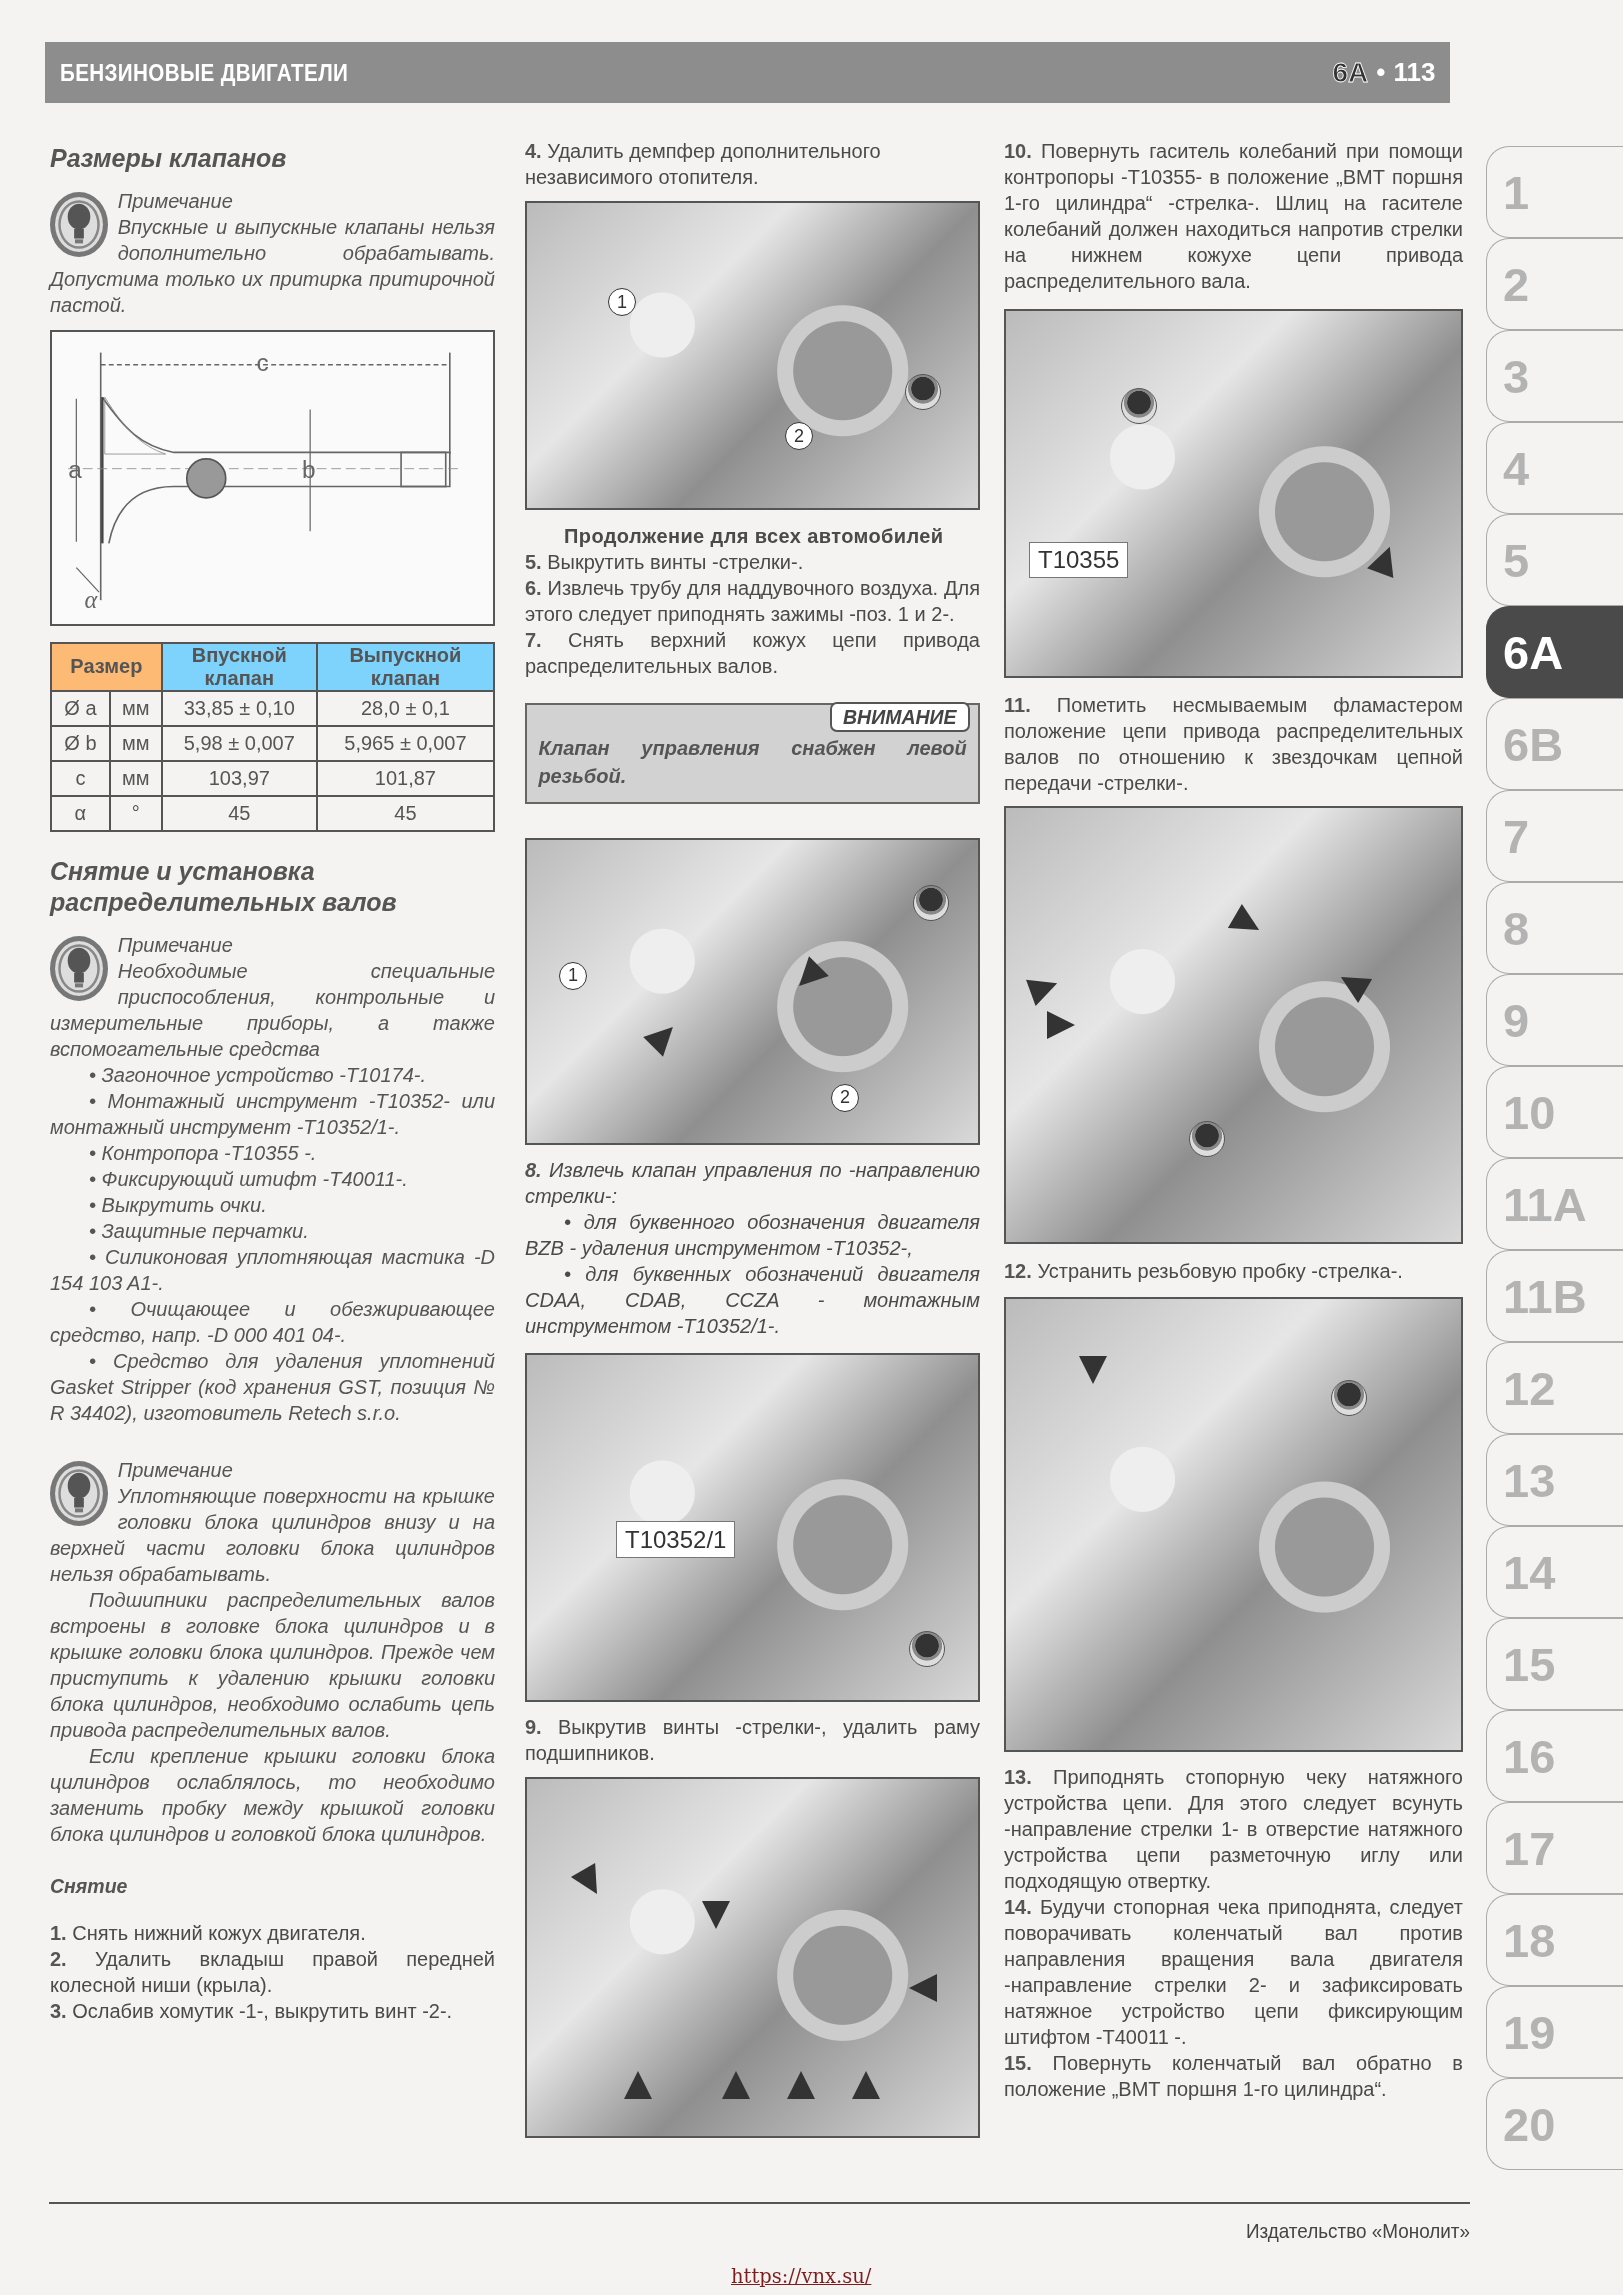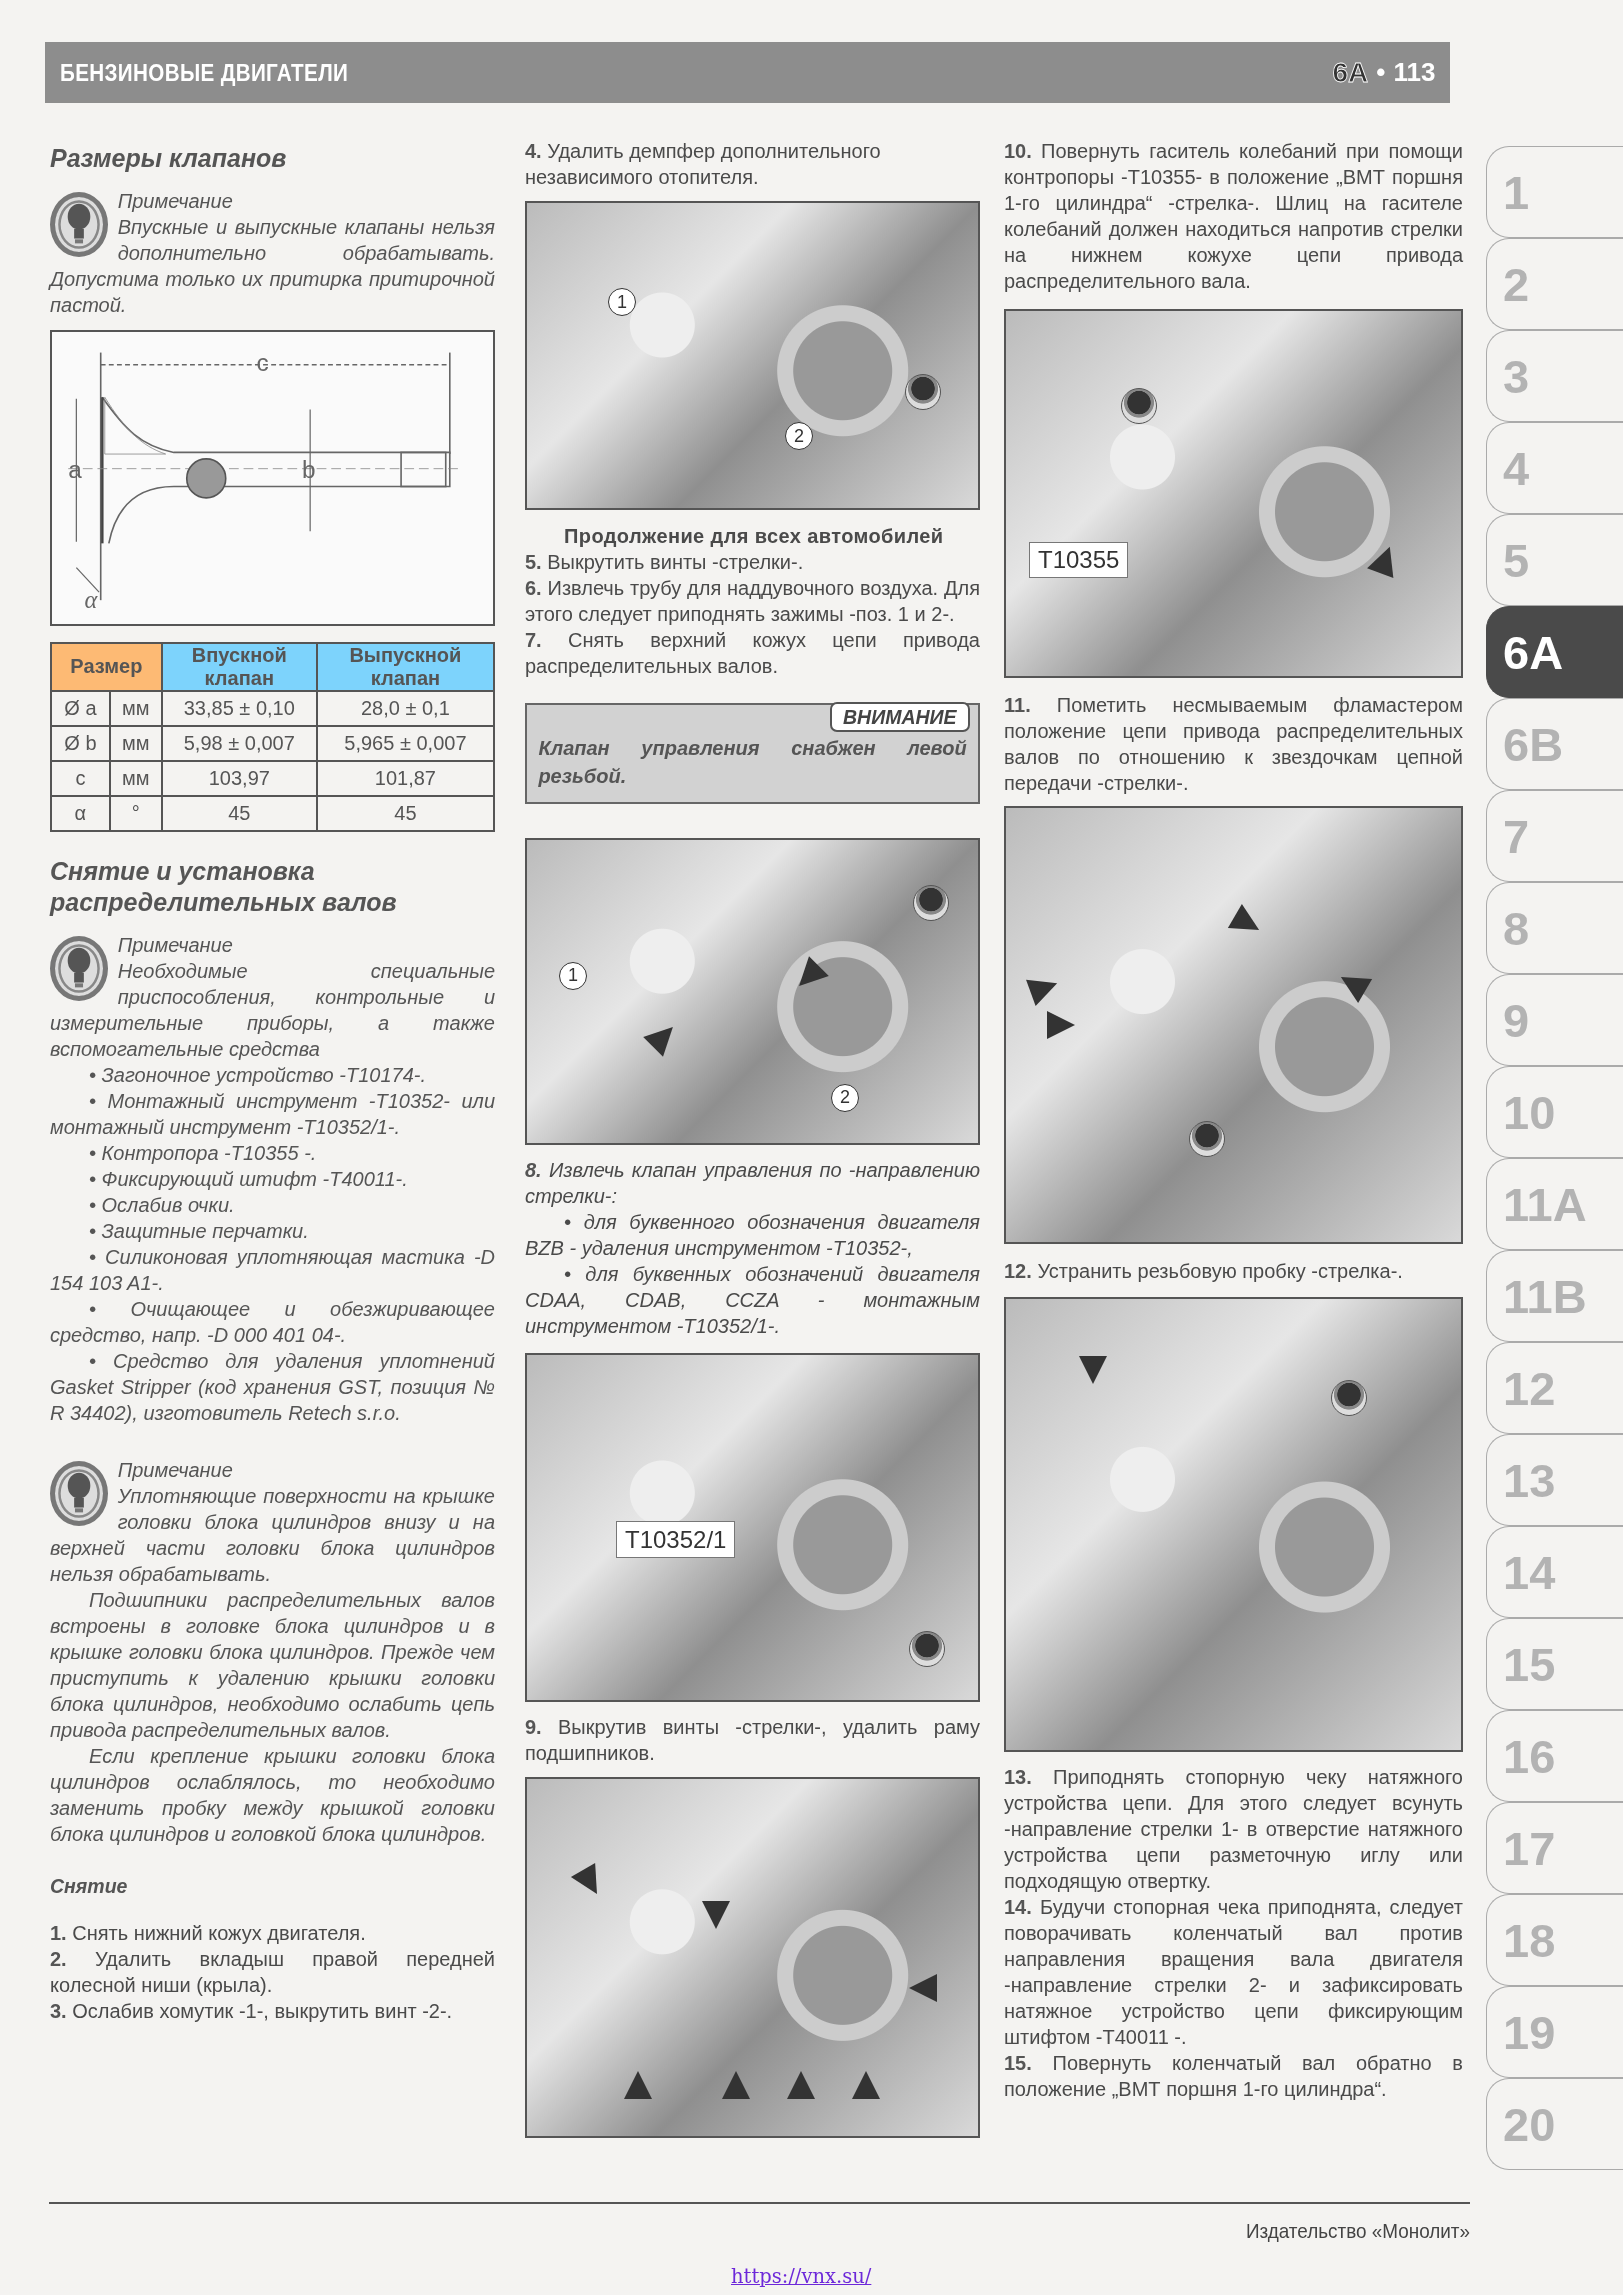--- a/index.html
+++ b/index.html
@@ -51,21 +51,21 @@
     font-weight: bold; font-style: italic; font-size: 19.5px; padding: 1.6px 11.4px; color: #444; }
   .warn-text { font-weight: bold; font-style: italic; font-size: 20px; line-height: 28px; color: #555; text-align: justify; }
 
   .tabs { position: absolute; left: 1486px; top: 146px; width: 138px; }
   .tab { height: 92px; border: 1.6px solid #aaa; border-right: none; border-radius: 23px 0 0 23px; margin-bottom: 0;
     background: #f4f3f1; display: flex; align-items: center; padding-left: 16px; font-weight: bold; font-size: 47px; color: #b3b3b3; }
   .tab.active { background: #4a4a4a; color: #fff; border-color: #4a4a4a; }
 
   .footer-rule { position: absolute; left: 49px; top: 2202px; width: 1421px; height: 2.4px; background: #555; }
   .footer-pub { position: absolute; right: 154px; top: 2219px; font-size: 21px; color: #444; transform: scaleX(0.9); transform-origin: right; }
-  .footer-url { position: absolute; left: 731px; top: 2265px; font-family: "DejaVu Serif", serif; font-size: 19.5px; color: #6d28d9; text-decoration: underline; }
+  .footer-url { position: absolute; left: 731px; top: 2265px; font-family: "DejaVu Serif", serif; font-size: 19.5px; color: #7f1d1d; text-decoration: underline; }
 </style>
 </head>
 <body>
 
 <div class="header-bar">
   <span class="header-title">БЕНЗИНОВЫЕ ДВИГАТЕЛИ</span>
   <span class="header-page">
     <span class="sec">6A</span>
     <span>•</span>
     <span>113</span>
@@ -151,21 +151,21 @@
           <rect x="11" y="32" width="12" height="12" fill="#555"></rect>
           <rect x="12" y="45" width="10" height="5" fill="#777"></rect>
         </svg>
     </span>
     <span class="note-title">Примечание</span>
     <span>Необходимые специальные приспособления, контрольные и измерительные приборы, а также вспомогательные средства</span>
     <div class="bul">Загоночное устройство -T10174-.</div>
     <div class="bul">Монтажный инструмент -T10352- или монтажный инструмент -T10352/1-.</div>
     <div class="bul">Контропора -T10355 -.</div>
     <div class="bul">Фиксирующий штифт -T40011-.</div>
-    <div class="bul">Ослабив очки.</div>
+    <div class="bul">Выкрутить очки.</div>
     <div class="bul">Защитные перчатки.</div>
     <div class="bul">Силиконовая уплотняющая мастика -D 154 103 A1-.</div>
     <div class="bul">Очищающее и обезжиривающее средство, напр. -D 000 401 04-.</div>
     <div class="bul">Средство для удаления уплотнений Gasket Stripper (код хранения GST, позиция № R 34402), изготовитель Retech s.r.o.</div>
   </div>
 
   <div class="note" style="margin-top:31px;">
     <span class="bulb">
       <svg viewBox="0 0 34 52">
           <ellipse cx="17" cy="17" rx="14" ry="16" fill="#555"></ellipse>

